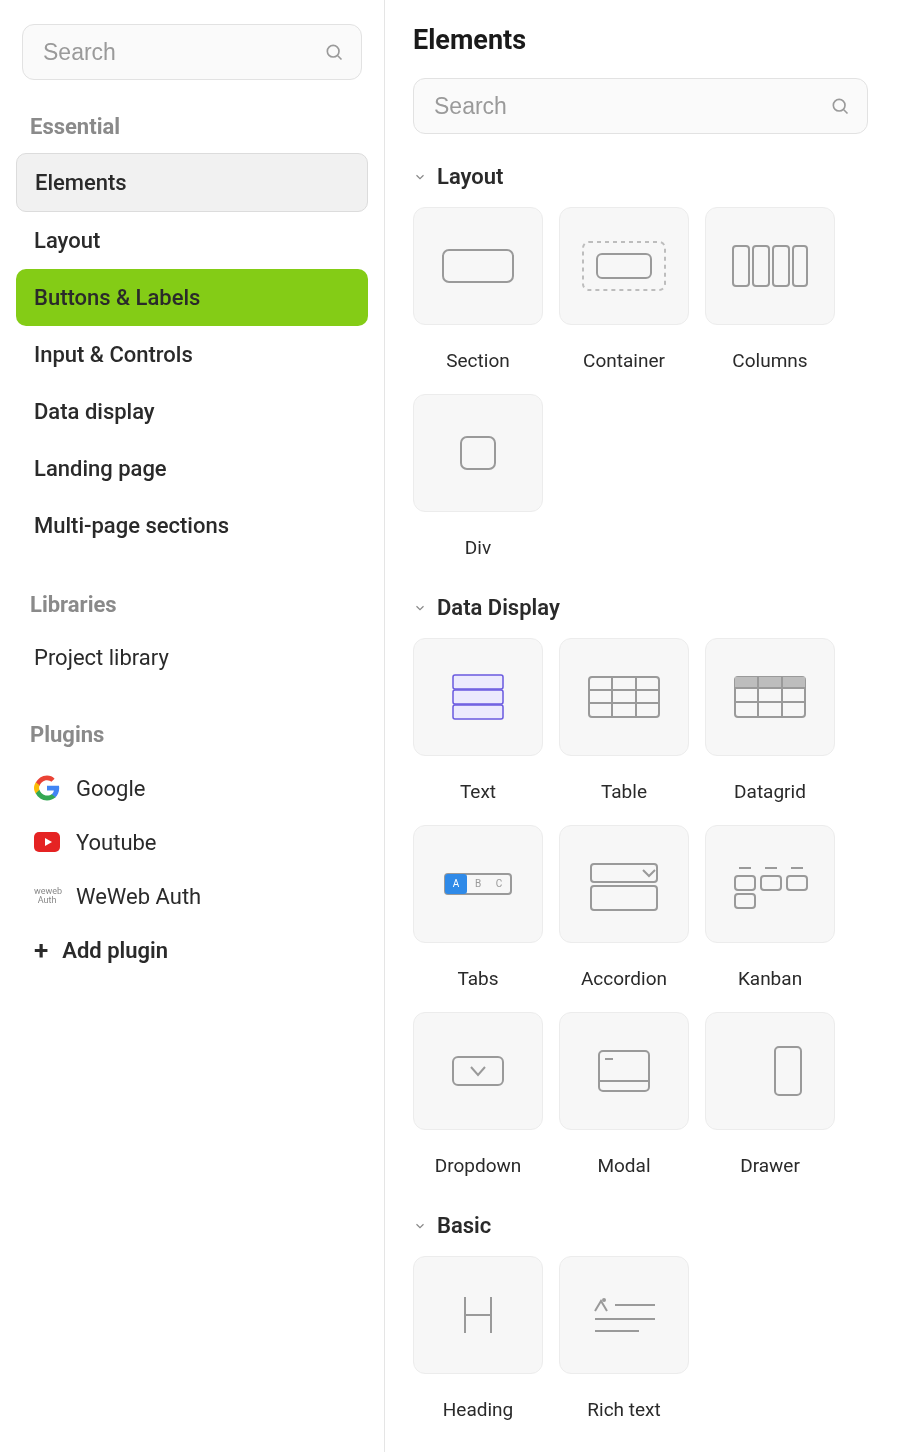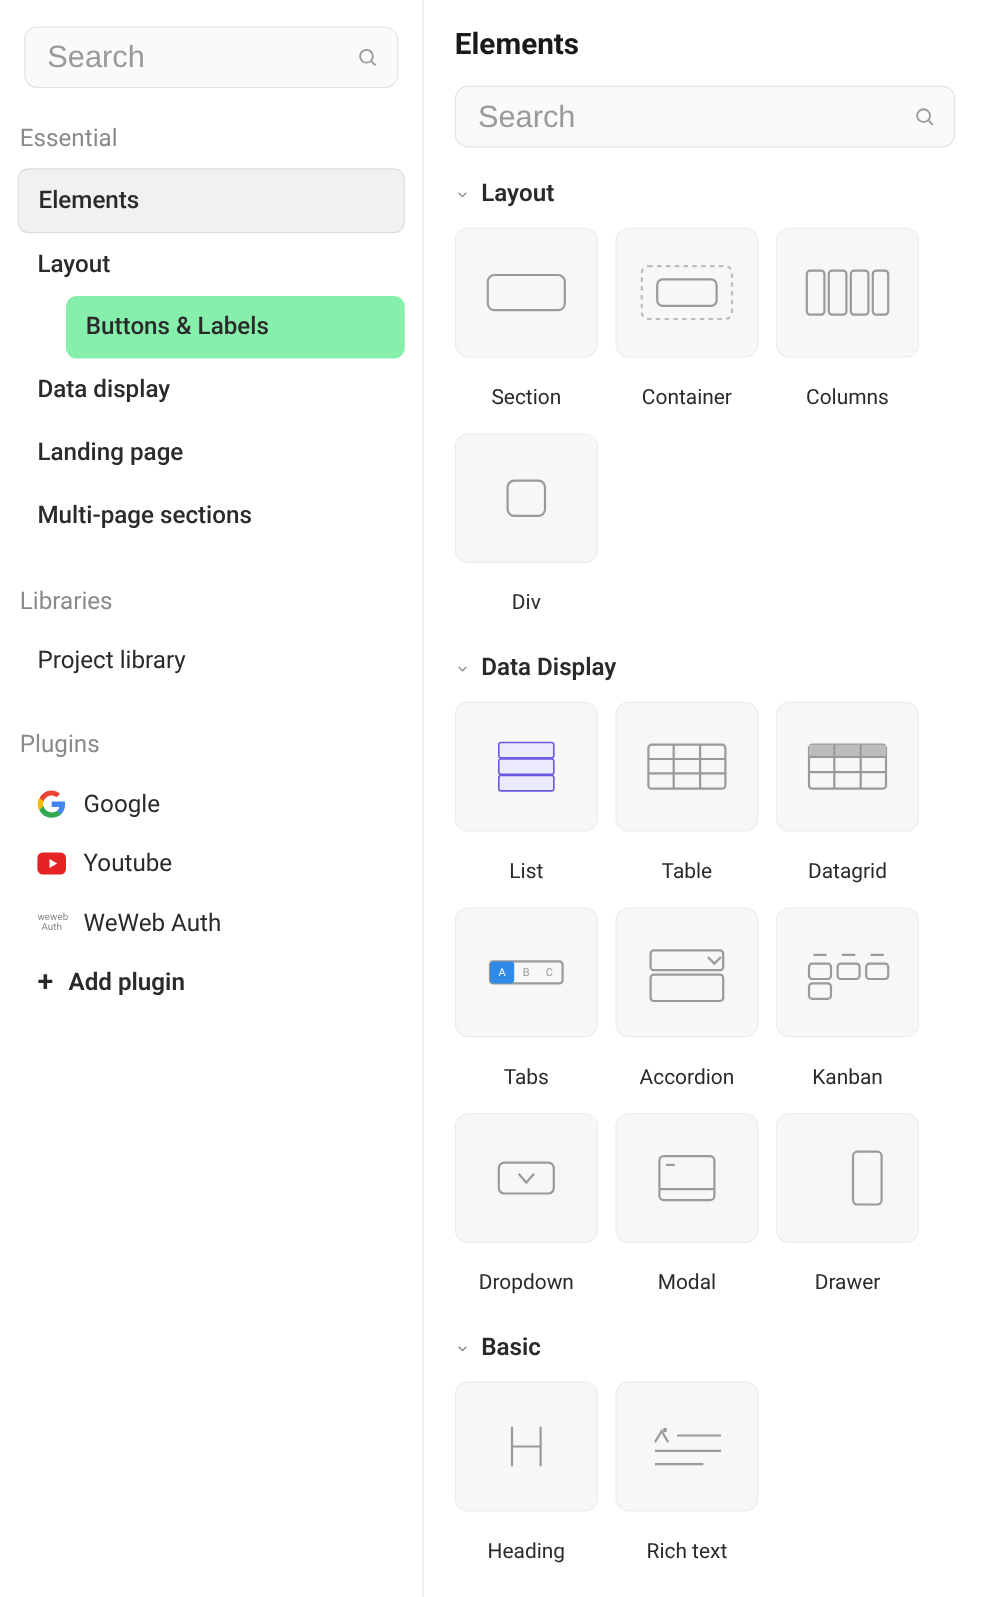--- a/index.html
+++ b/index.html
@@ -24,53 +24,53 @@
     position: relative;
     margin: 0 6px 34px 6px;
   }
   .search-field input {
     width: 100%;
     height: 56px;
     border: 1px solid #e2e2e2;
     border-radius: 12px;
     background: #fafafa;
     padding: 0 48px 0 20px;
-    font-size: 28px;
+    font-size: 23px;
     color: #0f172a;
   }
   .search-field input::placeholder { color: #9a9a9a; }
   .search-field .mag {
     position: absolute;
     right: 18px; top: 50%;
     transform: translateY(-50%);
     stroke: #9a9a9a;
     width: 20px; height: 20px;
   }
 
   .section-heading {
     font-size: 22px;
-    font-weight: 400;
+    font-weight: 700;
     color: #8a8a8a;
-    margin: 0 0 14px 2px;
+    margin: 0 0 14px 14px;
   }
 
   .nav-list { list-style: none; margin-bottom: 38px; }
   .nav-item {
     padding: 16px 18px;
     font-size: 22px;
     font-weight: 500;
     color: #2a2a2a;
     border-radius: 10px;
     cursor: pointer;
   }
   .nav-item.selected {
     background: #f1f1f1;
     border: 1px solid #dcdcdc;
   }
-  .nav-item.hover { background: #86efac; margin-left: 44px; }
+  .nav-item.hover { background: #84cc16; }
 
   .lib-item, .plugin-item {
     display: flex;
     align-items: center;
     gap: 16px;
     padding: 14px 18px;
     font-size: 22px;
     font-weight: 400;
     color: #2a2a2a;
     cursor: pointer;
@@ -190,20 +190,21 @@
         <line x1="21" y1="21" x2="16.5" y2="16.5"></line>
     </svg>
   </div>
 
   <div class="section-heading">Essential</div>
 
   <ul class="nav-list">
     <li class="nav-item selected">Elements</li>
     <li class="nav-item">Layout</li>
     <li class="nav-item hover">Buttons &amp; Labels</li>
+    <li class="nav-item">Input &amp; Controls</li>
     <li class="nav-item">Data display</li>
     <li class="nav-item">Landing page</li>
     <li class="nav-item">Multi-page sections</li>
   </ul>
 
   <div class="section-heading">Libraries</div>
   <ul class="nav-list">
     <li class="lib-item">Project library</li>
   </ul>
 
@@ -310,21 +311,21 @@
   <div class="tile-grid">
 
     <div class="tile">
       <div class="tile-thumb">
         <svg class="thumb" viewBox="0 0 90 60">
           <rect class="fill-violet" x="20" y="8" width="50" height="14" rx="2" stroke-width="1.5"></rect>
           <rect class="fill-violet" x="20" y="23" width="50" height="14" rx="2" stroke-width="1.5"></rect>
           <rect class="fill-violet" x="20" y="38" width="50" height="14" rx="2" stroke-width="1.5"></rect>
         </svg>
       </div>
-      <span class="tile-label">List</span>
+      <span class="tile-label">Text</span>
     </div>
 
     <div class="tile">
       <div class="tile-thumb">
         <svg class="thumb" viewBox="0 0 90 60">
           <rect class="stroke" x="10" y="10" width="70" height="40" rx="3"></rect>
           <line class="stroke" x1="10" y1="23" x2="80" y2="23"></line>
           <line class="stroke" x1="10" y1="36" x2="80" y2="36"></line>
           <line class="stroke" x1="33" y1="10" x2="33" y2="50"></line>
           <line class="stroke" x1="57" y1="10" x2="57" y2="50"></line>

